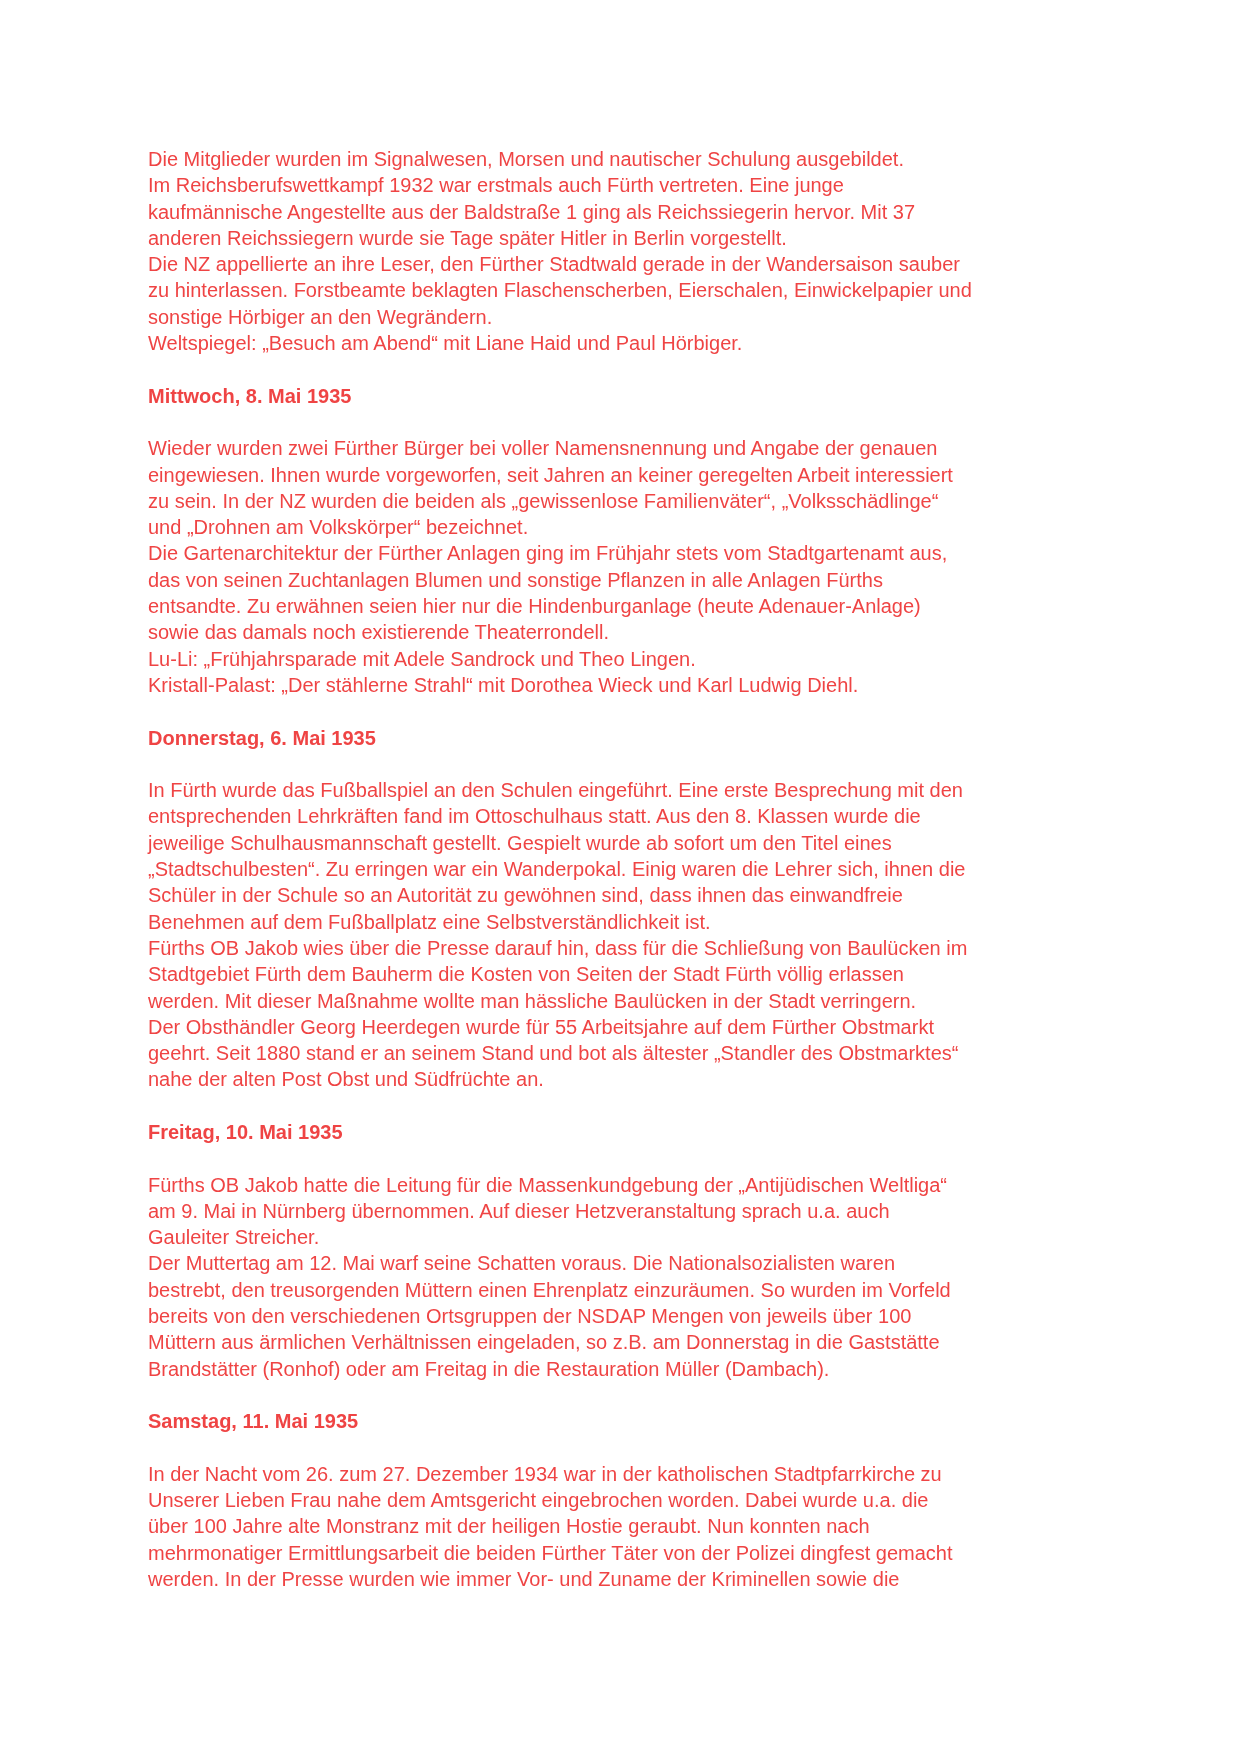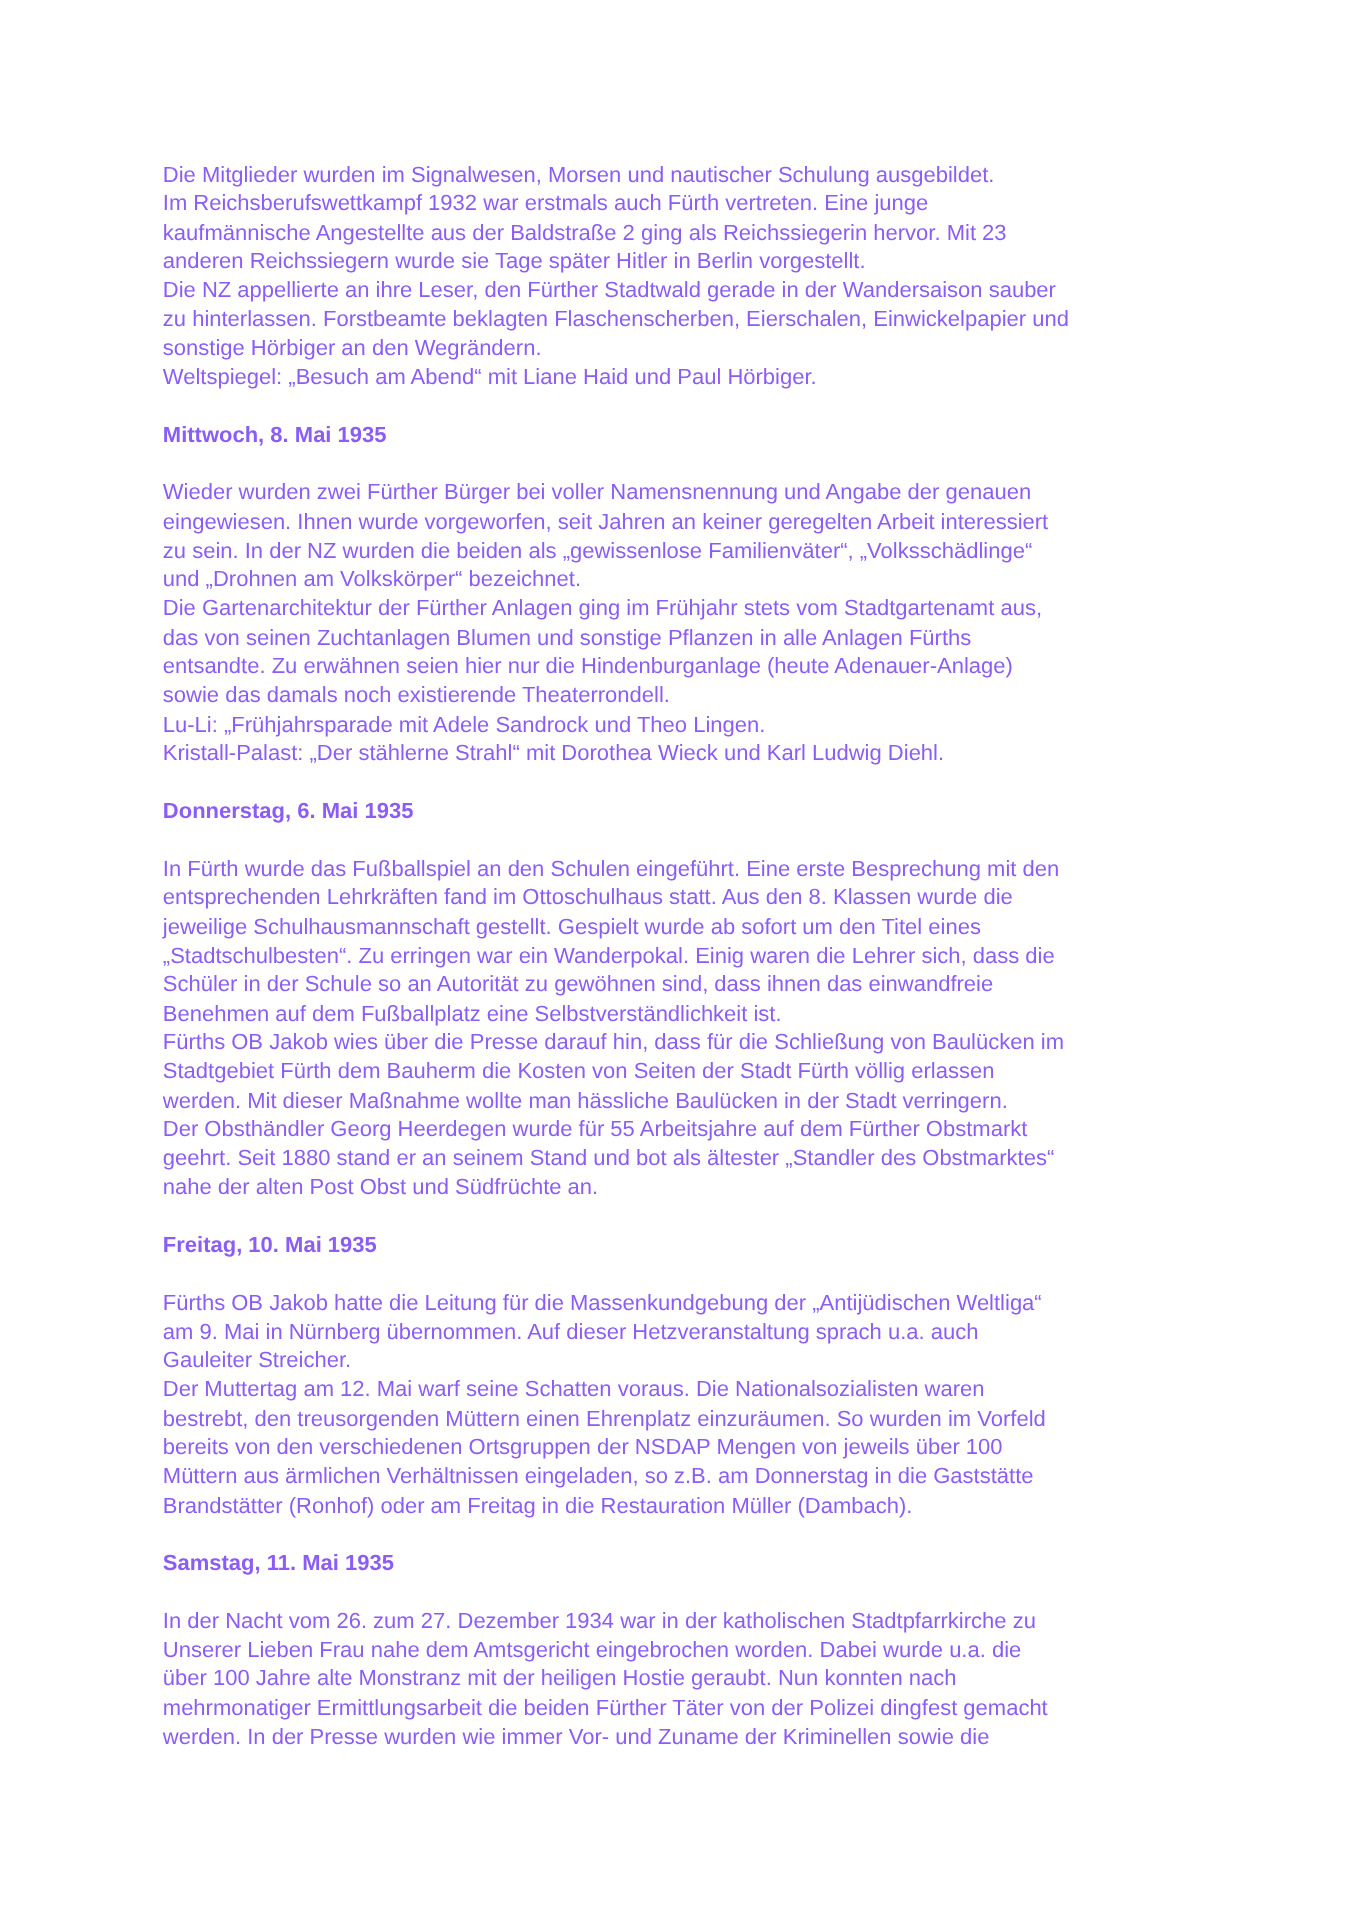--- a/index.html
+++ b/index.html
@@ -8,21 +8,21 @@
     padding: 0;
     background: #ffffff;
   }
   .page {
     position: relative;
     width: 1239px;
     height: 1753px;
     background: #ffffff;
     overflow: hidden;
     font-family: "Liberation Sans", sans-serif;
-    color: #8b5cf6;
+    color: #ef4444;
   }
   .content {
     position: absolute;
     top: 146px;
     left: 148px;
     width: 1010px;
     font-size: 20px;
     line-height: 26.3px;
   }
   .block {
@@ -36,21 +36,21 @@
   }
 </style>
 </head>
 <body>
 
 <div class="page">
   <div class="content" id="doc-content">
       <div class="block paragraph">
         <div class="text-line">Die Mitglieder wurden im Signalwesen, Morsen und nautischer Schulung ausgebildet.</div>
         <div class="text-line">Im Reichsberufswettkampf 1932 war erstmals auch Fürth vertreten. Eine junge</div>
-        <div class="text-line">kaufmännische Angestellte aus der Baldstraße 2 ging als Reichssiegerin hervor. Mit 23</div>
+        <div class="text-line">kaufmännische Angestellte aus der Baldstraße 1 ging als Reichssiegerin hervor. Mit 37</div>
         <div class="text-line">anderen Reichssiegern wurde sie Tage später Hitler in Berlin vorgestellt.</div>
         <div class="text-line">Die NZ appellierte an ihre Leser, den Fürther Stadtwald gerade in der Wandersaison sauber</div>
         <div class="text-line">zu hinterlassen. Forstbeamte beklagten Flaschenscherben, Eierschalen, Einwickelpapier und</div>
         <div class="text-line">sonstige Hörbiger an den Wegrändern.</div>
         <div class="text-line">Weltspiegel: „Besuch am Abend“ mit Liane Haid und Paul Hörbiger.</div>
       </div>
       <div class="block heading">
         <div class="text-line">Mittwoch, 8. Mai 1935</div>
       </div>
       <div class="block paragraph">
@@ -65,21 +65,21 @@
         <div class="text-line">Lu-Li: „Frühjahrsparade mit Adele Sandrock und Theo Lingen.</div>
         <div class="text-line">Kristall-Palast: „Der stählerne Strahl“ mit Dorothea Wieck und Karl Ludwig Diehl.</div>
       </div>
       <div class="block heading">
         <div class="text-line">Donnerstag, 6. Mai 1935</div>
       </div>
       <div class="block paragraph">
         <div class="text-line">In Fürth wurde das Fußballspiel an den Schulen eingeführt. Eine erste Besprechung mit den</div>
         <div class="text-line">entsprechenden Lehrkräften fand im Ottoschulhaus statt. Aus den 8. Klassen wurde die</div>
         <div class="text-line">jeweilige Schulhausmannschaft gestellt. Gespielt wurde ab sofort um den Titel eines</div>
-        <div class="text-line">„Stadtschulbesten“. Zu erringen war ein Wanderpokal. Einig waren die Lehrer sich, dass die</div>
+        <div class="text-line">„Stadtschulbesten“. Zu erringen war ein Wanderpokal. Einig waren die Lehrer sich, ihnen die</div>
         <div class="text-line">Schüler in der Schule so an Autorität zu gewöhnen sind, dass ihnen das einwandfreie</div>
         <div class="text-line">Benehmen auf dem Fußballplatz eine Selbstverständlichkeit ist.</div>
         <div class="text-line">Fürths OB Jakob wies über die Presse darauf hin, dass für die Schließung von Baulücken im</div>
         <div class="text-line">Stadtgebiet Fürth dem Bauherm die Kosten von Seiten der Stadt Fürth völlig erlassen</div>
         <div class="text-line">werden. Mit dieser Maßnahme wollte man hässliche Baulücken in der Stadt verringern.</div>
         <div class="text-line">Der Obsthändler Georg Heerdegen wurde für 55 Arbeitsjahre auf dem Fürther Obstmarkt</div>
         <div class="text-line">geehrt. Seit 1880 stand er an seinem Stand und bot als ältester „Standler des Obstmarktes“</div>
         <div class="text-line">nahe der alten Post Obst und Südfrüchte an.</div>
       </div>
       <div class="block heading">

